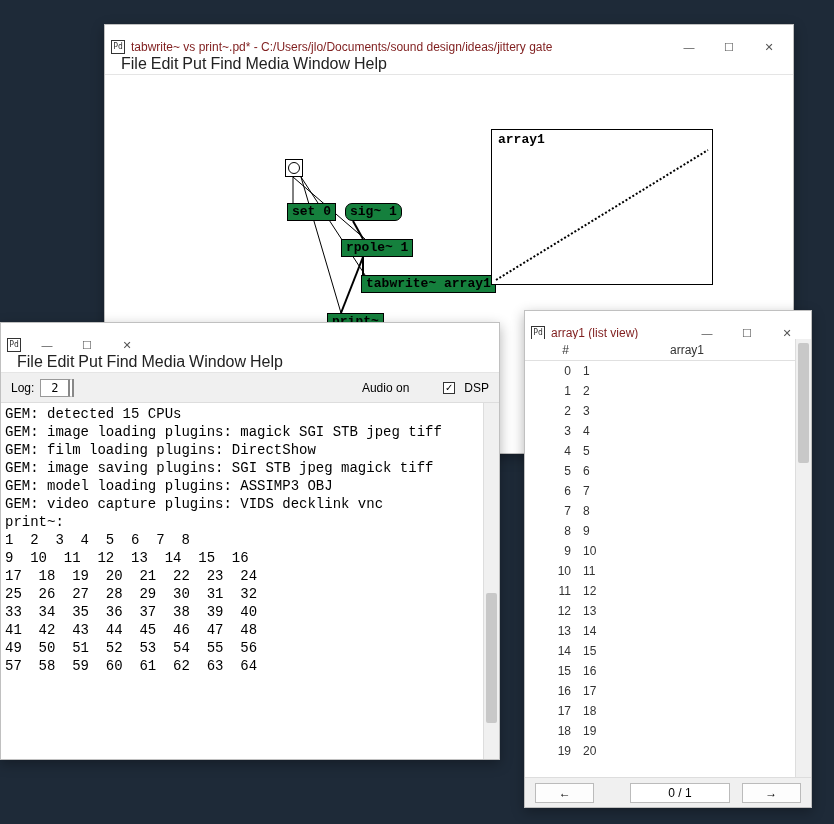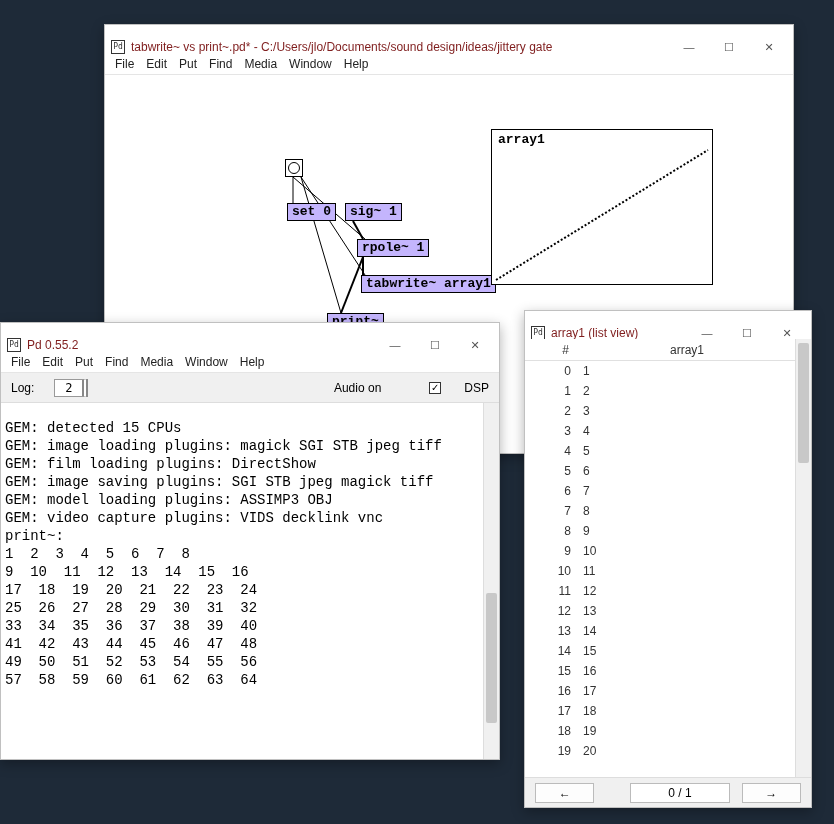--- a/index.html
+++ b/index.html
@@ -44,38 +44,38 @@
     width: 40px; height: 26px;
     display: flex; align-items: center; justify-content: center;
     color: #555; font-size: 11px;
     cursor: default;
   }
   .menubar {
     height: 22px;
     background: #fff;
     display: flex;
     align-items: center;
-    gap: 12px;
-    padding: 0 10px;
+    gap: 4px;
+    padding: 0 16px;
     border-bottom: 1px solid #e5e5e5;
-    font-size: 12px;
+    font-size: 16px;
     color: #222;
   }
   .menubar span { cursor: default; }
   
   .patch-canvas {
     position: relative;
     width: 100%;
     height: calc(100% - 50px);
     background: #fff;
   }
   .pd-obj {
     position: absolute;
     border: 1px solid #000;
-    background: #c4b5fd;
+    background: #15803d;
     font-family: "Courier New", monospace;
     font-size: 13px;
     font-weight: bold;
     padding: 0 4px;
     line-height: 16px;
     height: 18px;
     white-space: nowrap;
   }
   .pd-bang {
     position: absolute;
@@ -104,21 +104,21 @@
   }
   
   .console-toolbar {
     height: 30px;
     background: #f0f0f0;
     border-bottom:1px solid #ddd;
     display:flex;
     align-items:center;
     padding:0 10px;
     font-size:12px;
-    gap:20px;
+    gap:6px;
   }
   .log-box {
     width:34px; height:18px;
     border:1px solid #999;
     background:#fff;
     text-align:center;
     line-height:16px;
     font-family:monospace;
     border-right:6px double #888;
   }
@@ -134,21 +134,21 @@
     margin-right:3px;
     background:#fff;
   }
   .console-body {
     height: calc(100% - 50px - 30px);
     overflow:hidden;
     display:flex;
   }
   .console-text {
     flex:1;
-    padding:16px 4px;
+    padding:2px 4px;
     font-family:"Courier New", monospace;
     font-size:14px;
     white-space:pre;
     line-height:18px;
     color:#000;
   }
   .vscroll {
     width:16px;
     background:#f0f0f0;
     border-left:1px solid #ddd;
@@ -241,37 +241,36 @@
       <line x1="188" y1="102" x2="188" y2="128" stroke="#000" stroke-width="1"></line>
       <line x1="188" y1="102" x2="260" y2="164" stroke="#000" stroke-width="1"></line>
       <line x1="196" y1="102" x2="260" y2="200" stroke="#000" stroke-width="1"></line>
       <line x1="196" y1="102" x2="236" y2="238" stroke="#000" stroke-width="1"></line>
       <line x1="248" y1="146" x2="258" y2="164" stroke="#000" stroke-width="2"></line>
       <line x1="258" y1="182" x2="258" y2="200" stroke="#000" stroke-width="2"></line>
       <line x1="258" y1="182" x2="236" y2="238" stroke="#000" stroke-width="2"></line>
     </svg>
     <div class="pd-bang" style="left:180px; top:84px;"></div>
     <div class="pd-obj" style="left:182px; top:128px;">set 0</div>
-    <div class="pd-obj" style="left:240px; top:128px;">sig~ 1</div>
-    <div class="pd-obj" style="left:252px; top:164px;">rpole~ 1</div>
+    <div class="pd-obj" style="left:240px; top:128px;border-radius:7px;">sig~ 1</div>
+    <div class="pd-obj" style="left:236px; top:164px;">rpole~ 1</div>
     <div class="pd-obj" style="left:256px; top:200px;">tabwrite~ array1</div>
     <div class="pd-obj" style="left:222px; top:238px;">print~</div>
     <div class="array-box" style="left:386px; top:54px; width:222px; height:156px;">
       <div class="array-label">array1</div>
       <svg width="222" height="156" style="position:absolute;left:0;top:0;">
         <line x1="4" y1="150" x2="216" y2="20" stroke="#000" stroke-width="2" stroke-dasharray="2,2"></line>
       </svg>
     </div>
   </div>
 </div>
 
 <div class="window" style="left:0px; top:322px; width:500px; height:438px;">
   <div class="titlebar">
     <div class="pd-icon">Pd</div>
-    <div class="title">Pd 0.55.2</div>
     <div class="win-controls">
       <div class="win-btn">—</div>
       <div class="win-btn">☐</div>
       <div class="win-btn">✕</div>
     </div>
   </div>
   <div class="menubar">
     <span>File</span>
     <span>Edit</span>
     <span>Put</span>

